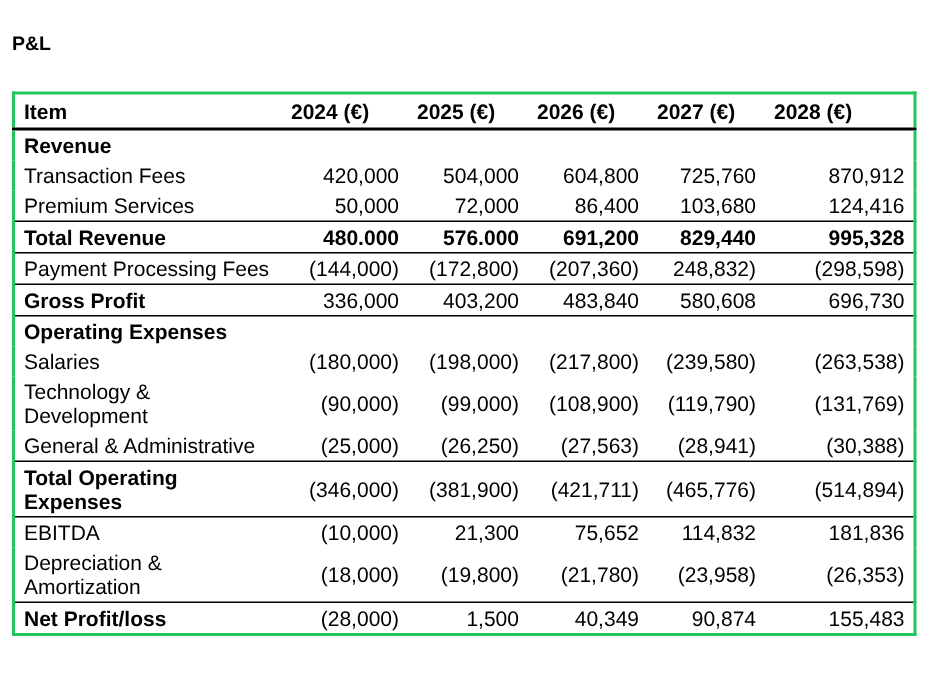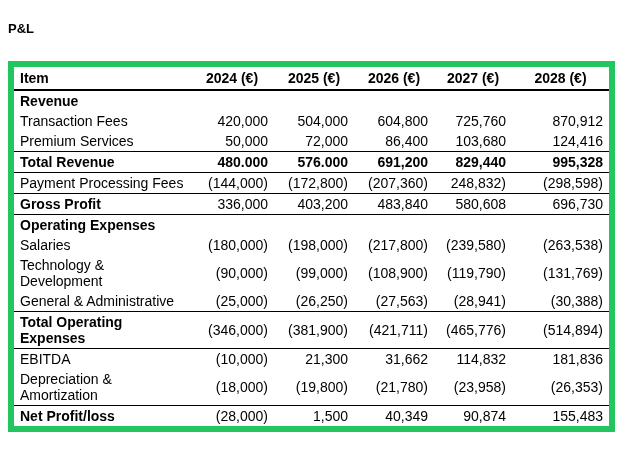--- a/index.html
+++ b/index.html
@@ -19,33 +19,33 @@
   .doc-title {
     font-size: 13px;
     font-weight: bold;
     margin: 15px 0 25px 0;
     line-height: 14px;
   }
   table.pnl {
     border-collapse: collapse;
     table-layout: fixed;
     width: 601px;
-    border: 6px solid #22c55e;
+    border: 2px solid #22c55e;
   }
   table.pnl th, table.pnl td {
     font-size: 14px;
     line-height: 16px;
     padding: 2px 6px;
     vertical-align: middle;
     overflow: hidden;
   }
   table.pnl thead th {
     border-bottom: 2px solid #000000;
     font-weight: bold;
-    text-align: center;
+    text-align: left;
     padding-top: 3px;
     padding-bottom: 3px;
   }
   table.pnl thead th.item-col {
     text-align: left;
     padding-left: 6px;
   }
   td.label-cell {
     text-align: left;
     padding-left: 6px;
@@ -169,21 +169,21 @@
           <td class="num-cell">(346,000)</td>
           <td class="num-cell">(381,900)</td>
           <td class="num-cell">(421,711)</td>
           <td class="num-cell">(465,776)</td>
           <td class="num-cell">(514,894)</td>
         </tr>
         <tr>
           <td class="label-cell">EBITDA</td>
           <td class="num-cell">(10,000)</td>
           <td class="num-cell">21,300</td>
-          <td class="num-cell">31,662</td>
+          <td class="num-cell">75,652</td>
           <td class="num-cell">114,832</td>
           <td class="num-cell">181,836</td>
         </tr>
         <tr class="sep-bottom">
           <td class="label-cell">Depreciation &amp; Amortization</td>
           <td class="num-cell">(18,000)</td>
           <td class="num-cell">(19,800)</td>
           <td class="num-cell">(21,780)</td>
           <td class="num-cell">(23,958)</td>
           <td class="num-cell">(26,353)</td>

